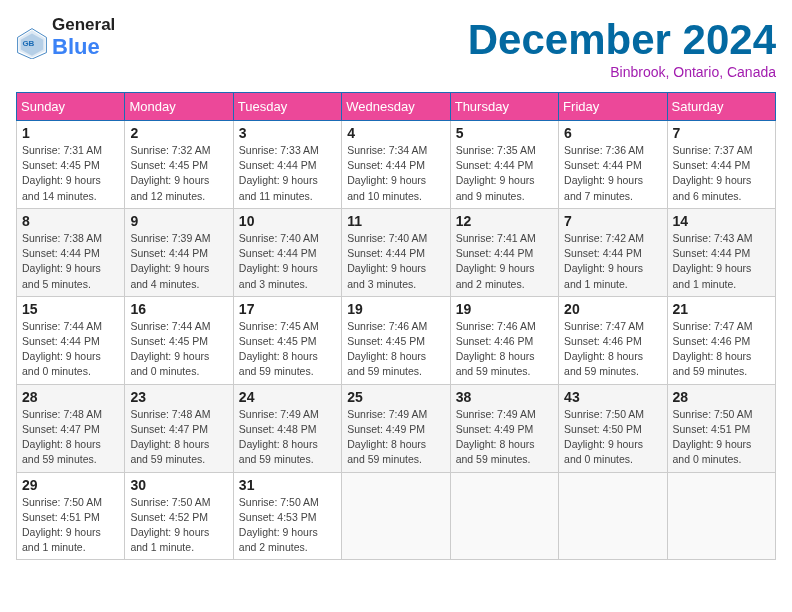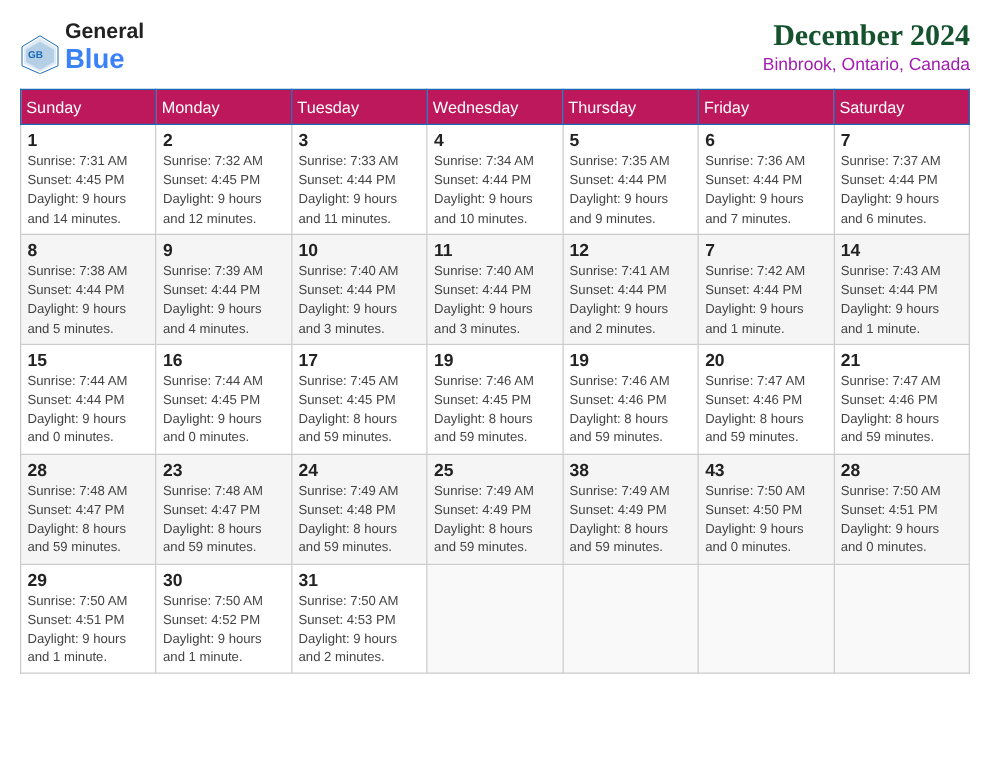--- a/index.html
+++ b/index.html
@@ -22,36 +22,35 @@
       gap: 4px;
     }
     .logo-icon {
       width: 32px;
       height: 32px;
     }
     .title-section {
       text-align: right;
     }
     .month-title {
-      font-size: 24px;
+      font-size: 42px;
       font-weight: bold;
-      color: #14532d;
-      font-family: Liberation Serif, serif;
+      color: #0369a1;
     }
     .location {
       font-size: 14px;
       color: #a21caf;
     }
     .calendar {
       width: 100%;
       border-collapse: collapse;
       font-size: 11px;
     }
     .calendar th {
-      background-color: #be185d;
+      background-color: #ec4899;
       color: #fff;
       padding: 6px 4px;
       text-align: left;
       font-size: 13px;
       font-weight: normal;
       border: 1px solid #1a6bb5;
     }
     .calendar td {
       border: 1px solid #ccc;
       padding: 4px 5px;

